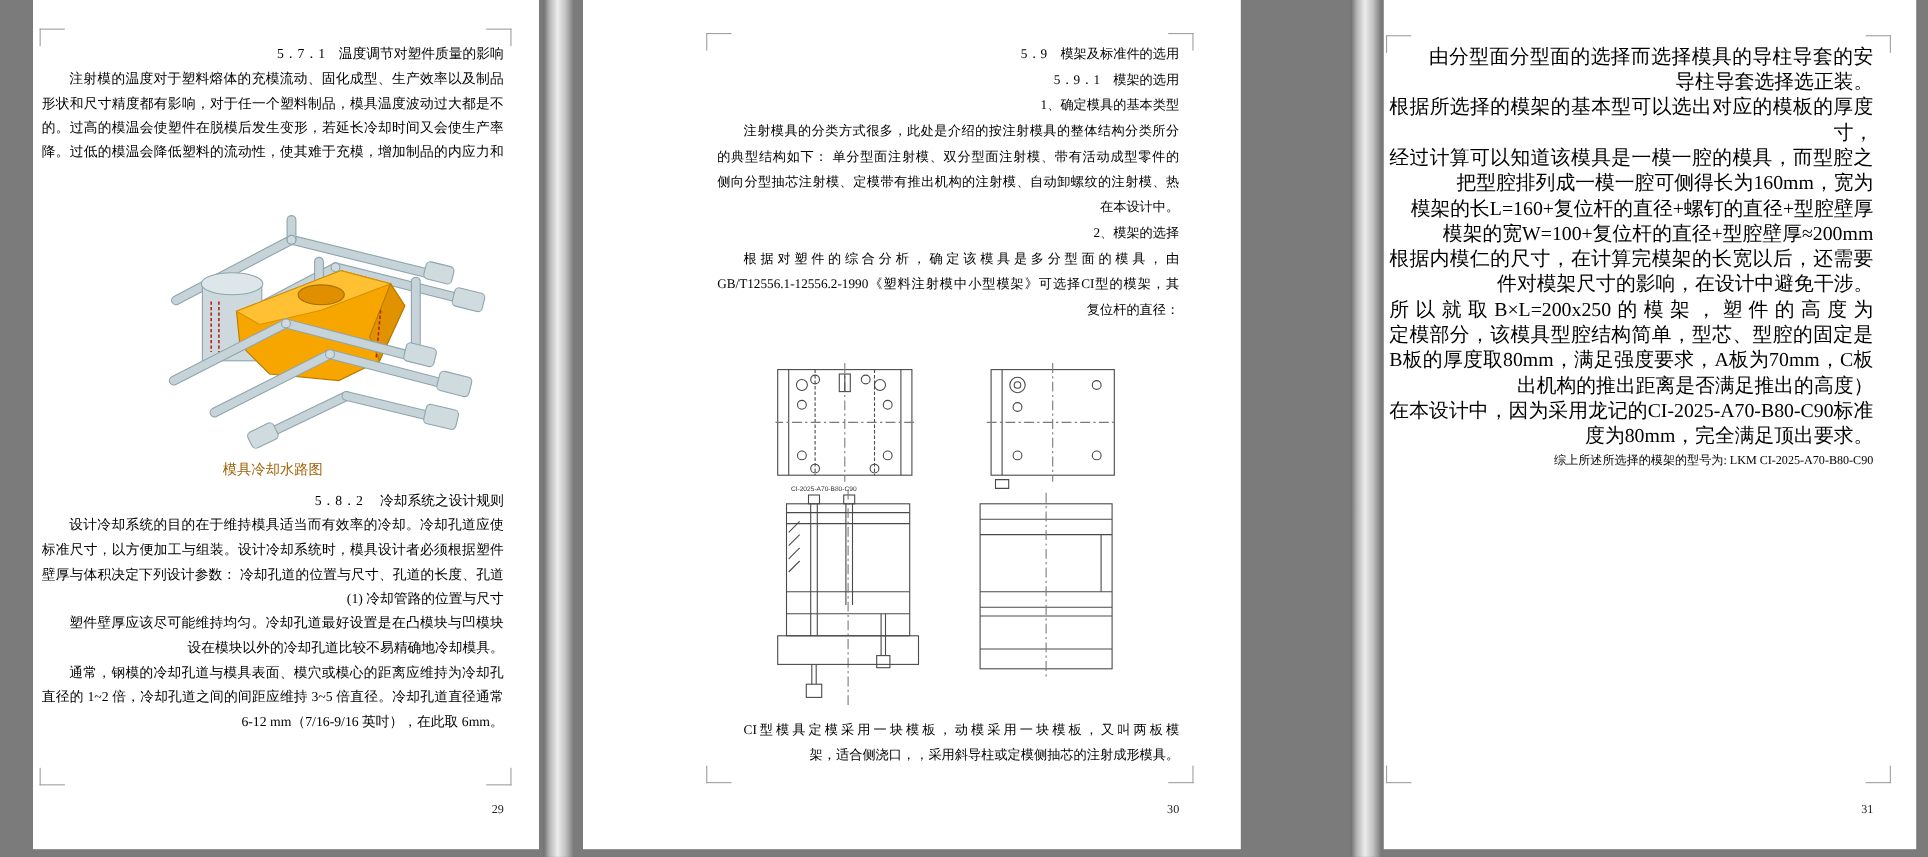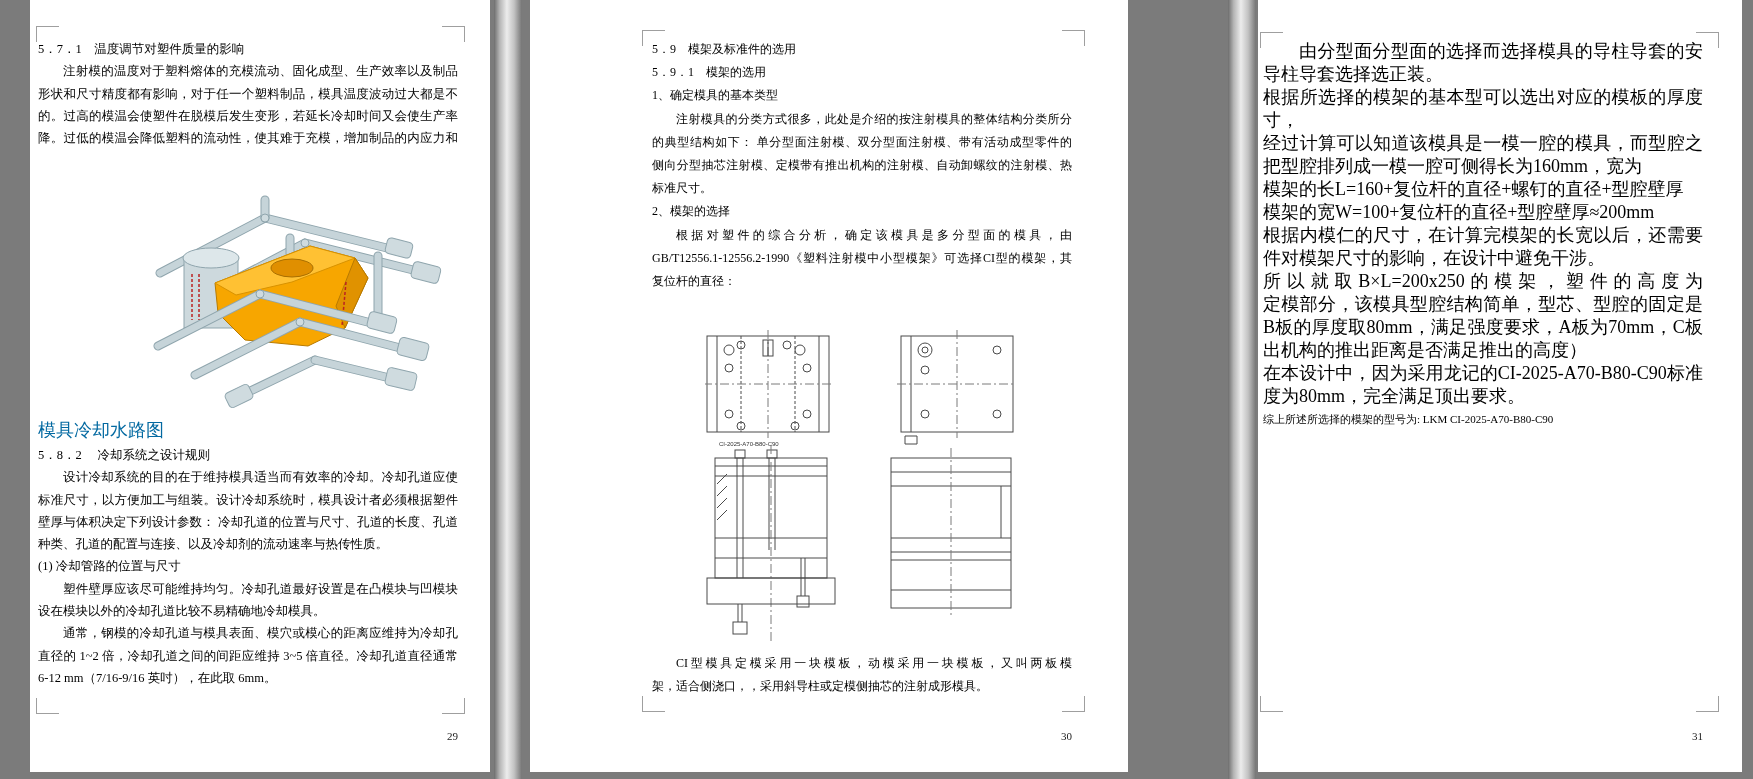--- a/index.html
+++ b/index.html
@@ -12,29 +12,29 @@
   #page-29{left:30px;width:460px;}
   #page-30{left:530px;width:598px;}
   #page-31{left:1258px;width:484px;}
   .separator{
     position:absolute;top:0;height:779px;width:28px;
     background:linear-gradient(90deg,#6e6e6e 0%,#b4b4b4 20%,#ececec 46%,#c2c2c2 72%,#757575 100%);
   }
   #sep-1{left:494px;}
   #sep-2{left:1228px;}
   .tc{position:absolute;}
-  .ln{color:#000;overflow:hidden;text-align:left;}
+  .ln{color:#000;overflow:hidden;text-align:right;}
   .p1 .ln{font-size:12.5px;height:22.3px;line-height:22.3px;}
   .p2t .ln{font-size:12px;height:23.2px;line-height:23.2px;}
   .p2b .ln{font-size:12px;height:22.5px;line-height:22.5px;}
   .p3 .ln{font-size:18px;height:23px;line-height:23px;}
   .ln.fill{white-space:normal;text-align:justify;text-align-last:justify;}
   .ln.ind{text-indent:2em;}
   .ln.small{font-size:11px;}
-  .caption{position:absolute;font-size:18px;color:#0369a1;text-align:left;}
+  .caption{position:absolute;font-size:13px;color:#a16207;text-align:center;}
   .pageno{position:absolute;font-size:11px;color:#222;text-align:right;}
   .cm{position:absolute;width:22px;height:15px;border:0 solid #9f9f9f;}
   .cm.tl{border-left-width:1px;border-top-width:1px;}
   .cm.tr{border-right-width:1px;border-top-width:1px;}
   .cm.bl{border-left-width:1px;border-bottom-width:1px;}
   .cm.br{border-right-width:1px;border-bottom-width:1px;}
   .fig{position:absolute;}
   svg .dln{stroke:#4a4a4a;stroke-width:1;fill:none;}
   svg .dsh{stroke:#4a4a4a;stroke-width:1;fill:none;stroke-dasharray:3,2;}
   svg .cl{stroke:#7a7a7a;stroke-width:1;fill:none;stroke-dasharray:9,3,2,3;}
@@ -106,21 +106,20 @@
     </svg>
   </div>
 
   <div class="caption" style="left:8px;top:418px;width:420px;">模具冷却水路图</div>
 
   <div class="tc p1" style="left:8px;top:444px;width:420px;">
       <div class="ln">5．8．2　 冷却系统之设计规则</div>
       <div class="ln ind fill">设计冷却系统的目的在于维持模具适当而有效率的冷却。冷却孔道应使用</div>
       <div class="ln fill">标准尺寸，以方便加工与组装。设计冷却系统时，模具设计者必须根据塑件的</div>
       <div class="ln fill">壁厚与体积决定下列设计参数： 冷却孔道的位置与尺寸、孔道的长度、孔道的</div>
-      <div class="ln">种类、孔道的配置与连接、以及冷却剂的流动速率与热传性质。</div>
       <div class="ln">(1) 冷却管路的位置与尺寸</div>
       <div class="ln ind fill">塑件壁厚应该尽可能维持均匀。冷却孔道最好设置是在凸模块与凹模块内，</div>
       <div class="ln">设在模块以外的冷却孔道比较不易精确地冷却模具。</div>
       <div class="ln ind fill">通常，钢模的冷却孔道与模具表面、模穴或模心的距离应维持为冷却孔道</div>
       <div class="ln fill">直径的 1~2 倍，冷却孔道之间的间距应维持 3~5 倍直径。冷却孔道直径通常为</div>
       <div class="ln">6-12 mm（7/16-9/16 英吋），在此取 6mm。</div>
     </div>
 
   <div class="pageno" style="left:8px;top:730px;width:420px;">29</div>
 </div>
@@ -131,21 +130,21 @@
   <div class="cm bl" style="left:112px;top:696px;"></div>
   <div class="cm br" style="left:532px;top:696px;"></div>
 
   <div class="tc p2t" style="left:122px;top:38px;width:420px;">
       <div class="ln">5．9　模架及标准件的选用</div>
       <div class="ln">5．9．1　模架的选用</div>
       <div class="ln">1、确定模具的基本类型</div>
       <div class="ln ind fill">注射模具的分类方式很多，此处是介绍的按注射模具的整体结构分类所分</div>
       <div class="ln fill">的典型结构如下： 单分型面注射模、双分型面注射模、带有活动成型零件的模、</div>
       <div class="ln fill">侧向分型抽芯注射模、定模带有推出机构的注射模、自动卸螺纹的注射模、热</div>
-      <div class="ln">标准尺寸。</div>
+      <div class="ln">在本设计中。</div>
       <div class="ln">2、模架的选择</div>
       <div class="ln ind fill">根据对塑件的综合分析，确定该模具是多分型面的模具，由</div>
       <div class="ln fill">GB/T12556.1-12556.2-1990《塑料注射模中小型模架》可选择CI型的模架，其</div>
       <div class="ln">复位杆的直径：</div>
     </div>
 
   <div class="fig" style="left:175px;top:300px;width:310px;height:348px;">
     <svg width="310" height="348" viewBox="0 0 310 348">
 
       <rect class="dln" x="2" y="36" width="122" height="96"></rect>

